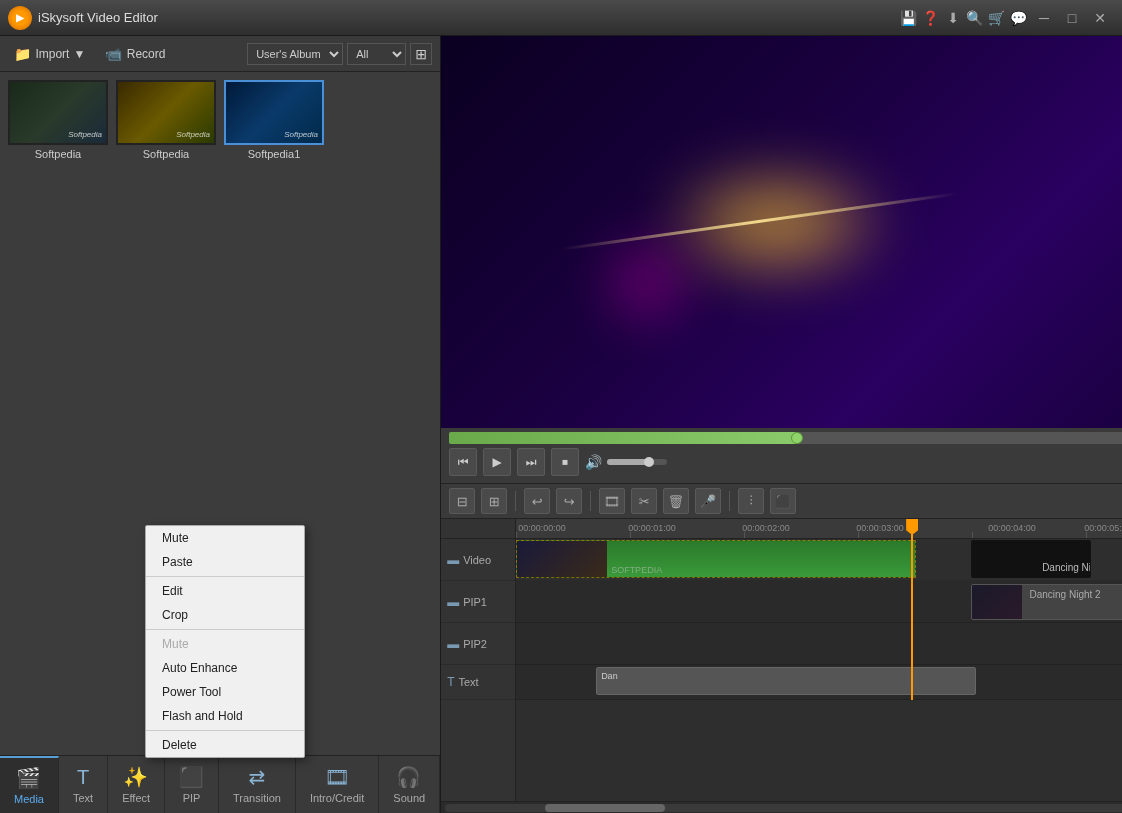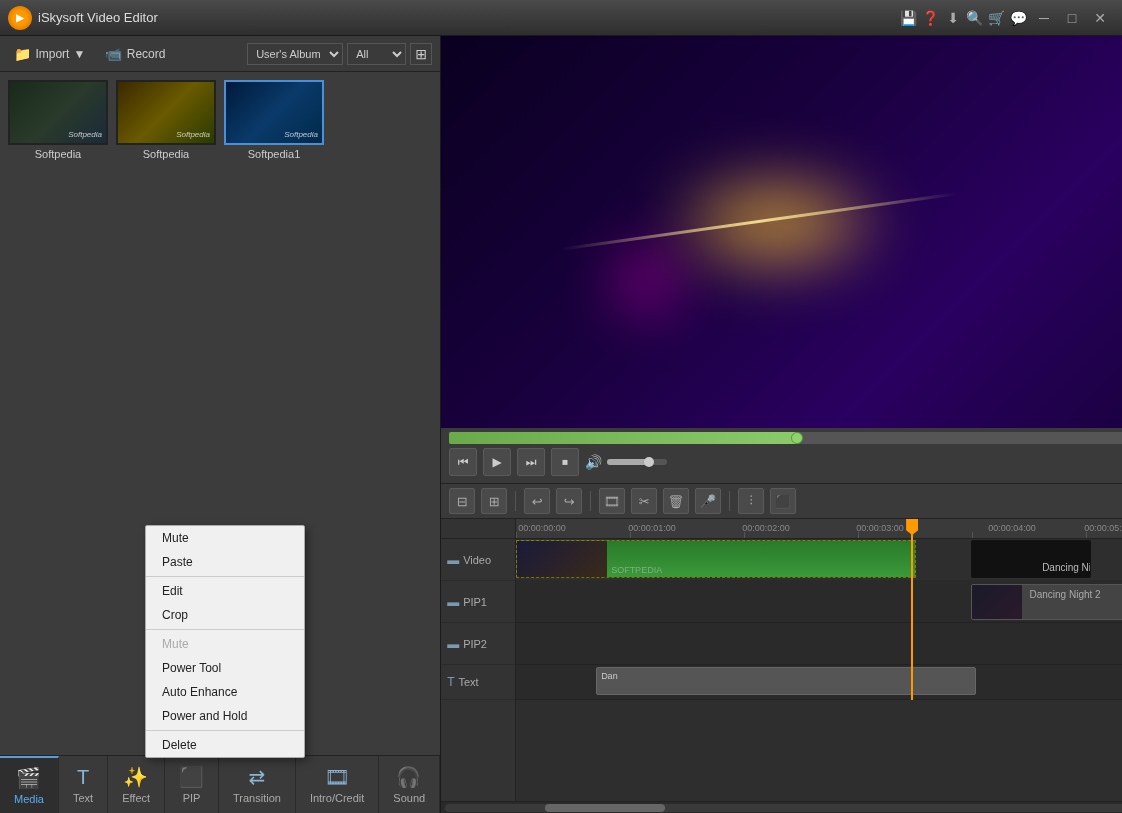--- a/index.html
+++ b/index.html
@@ -402,18 +402,18 @@
 </div>
 
 <div id="context-menu">
   <div class="ctx-item">Mute</div>
   <div class="ctx-item">Paste</div>
   <div class="ctx-sep"></div>
   <div class="ctx-item">Edit</div>
   <div class="ctx-item">Crop</div>
   <div class="ctx-sep"></div>
   <div class="ctx-item disabled">Mute</div>
+  <div class="ctx-item">Auto Enhance</div>
   <div class="ctx-item">Power Tool</div>
-  <div class="ctx-item">Auto Enhance</div>
-  <div class="ctx-item">Power and Hold</div>
+  <div class="ctx-item">Flash and Hold</div>
   <div class="ctx-sep"></div>
   <div class="ctx-item">Delete</div>
 </div>
 
 </body></html>

